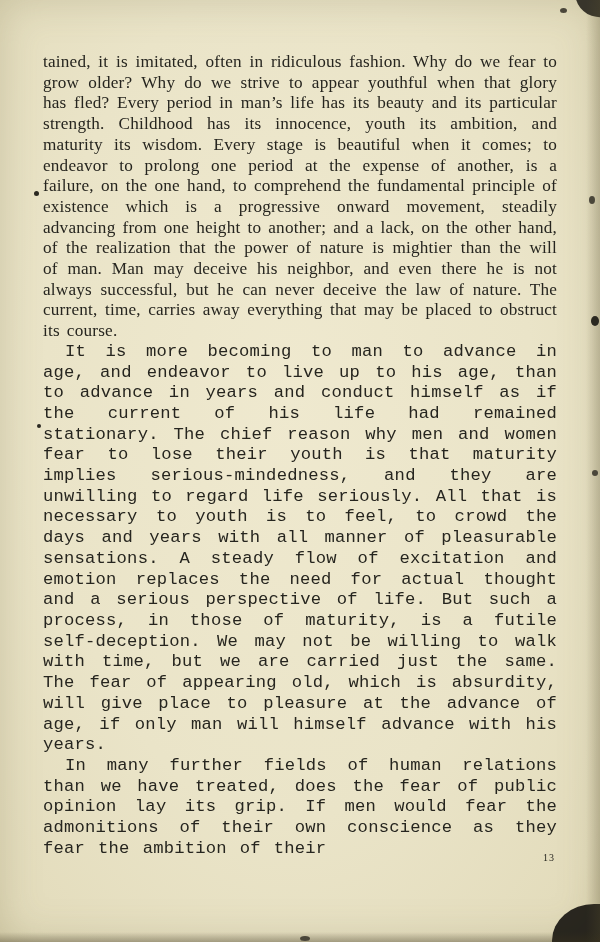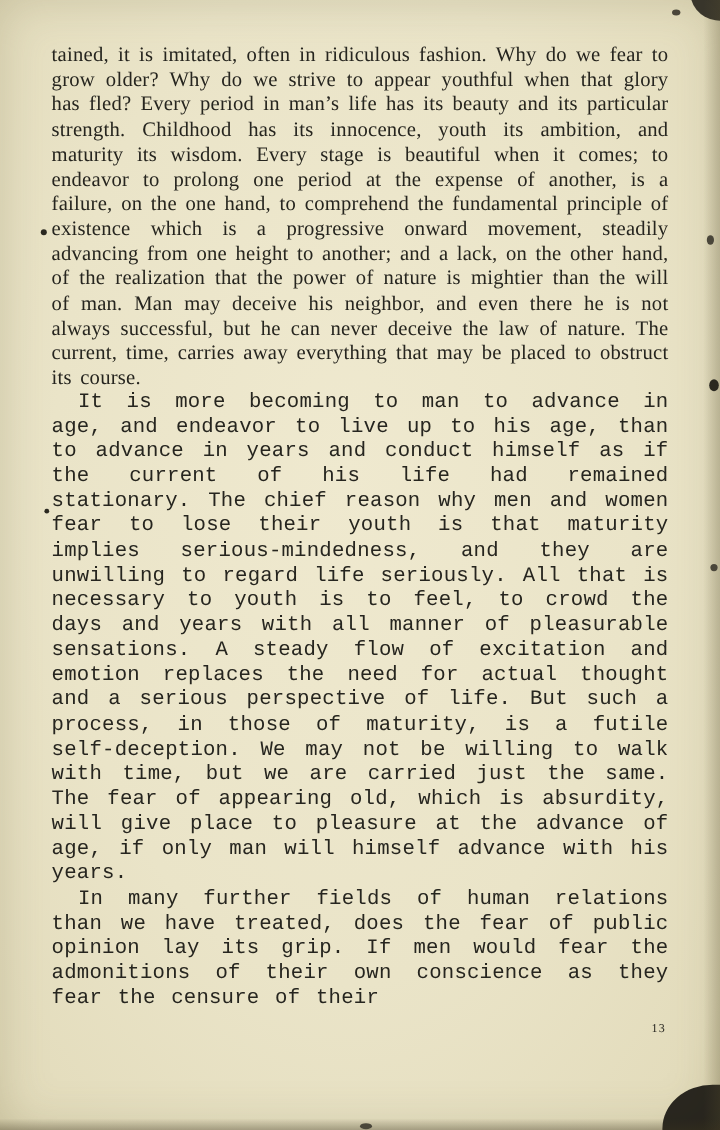--- a/index.html
+++ b/index.html
@@ -16,21 +16,21 @@
     height: 942px;
     background:
       radial-gradient(ellipse at 48% 42%, #efe9cf 0%, #eae4c8 55%, #e3dcbc 90%, #ddd5b2 100%);
     box-shadow: inset 0 0 40px rgba(120,110,70,0.25);
     font-family: "Liberation Serif", "DejaVu Serif", serif;
     color: #26251f;
   }
   .text-block {
     position: absolute;
     left: 43px;
-    top: 36px;
+    top: 52px;
     width: 514px;
   }
   .para {
     margin: 0;
     font-size: 17.2px;
     line-height: 20.7px;
     text-align: justify;
     letter-spacing: 0.2px;
     word-spacing: 2.5px;
     text-justify: inter-word;
@@ -87,21 +87,21 @@
   }
 </style>
 </head>
 <body>
 
 <div class="page">
 
   <div class="text-block">
     <p class="para no-indent">tained, it is imitated, often in ridiculous fashion. Why do we fear to grow older?  Why do we strive to appear youthful when that glory has fled?  Every period in man’s life has its beauty and its particular strength.  Childhood has its innocence, youth its ambition, and maturity its wisdom.  Every stage is beautiful when it comes; to endeavor to prolong one period at the expense of another, is a failure, on the one hand, to comprehend the fundamental principle of existence which is a progressive onward movement, steadily advancing from one height to another; and a lack, on the other hand, of the realization that the power of nature is mightier than the will of man.  Man may deceive his neighbor, and even there he is not always successful, but he can never deceive the law of nature.  The current, time, carries away everything that may be placed to obstruct its course.</p>
     <p class="para indent">It is more becoming to man to advance in age, and endeavor to live up to his age, than to advance in years and conduct himself as if the current of his life had remained stationary.  The chief reason why men and women fear to lose their youth is that maturity implies serious-mindedness, and they are unwilling to regard life seriously.  All that is necessary to youth is to feel, to crowd the days and years with all manner of pleasurable sensations. A steady flow of excitation and emotion replaces the need for actual thought and a serious perspective of life.  But such a process, in those of maturity, is a futile self-deception.  We may not be willing to walk with time, but we are carried just the same. The fear of appearing old, which is absurdity, will give place to pleasure at the advance of age, if only man will himself advance with his years.</p>
-    <p class="para indent">In many further fields of human relations than we have treated, does the fear of public opinion lay its grip.  If men would fear the admonitions of their own conscience as they fear the censure of their</p>
+    <p class="para indent">In many further fields of human relations than we have treated, does the fear of public opinion lay its grip.  If men would fear the admonitions of their own conscience as they fear the ambition of their</p>
   </div>
 
   <div class="page-number">13</div>
 
   <div class="corner-blot-tr"></div>
   <div class="corner-blot-br"></div>
   <div class="edge-shade-right"></div>
   <div class="edge-shade-bottom"></div>
 
   <div class="speck" style="left:34px; top:191px; width:5px; height:5px;"></div>

